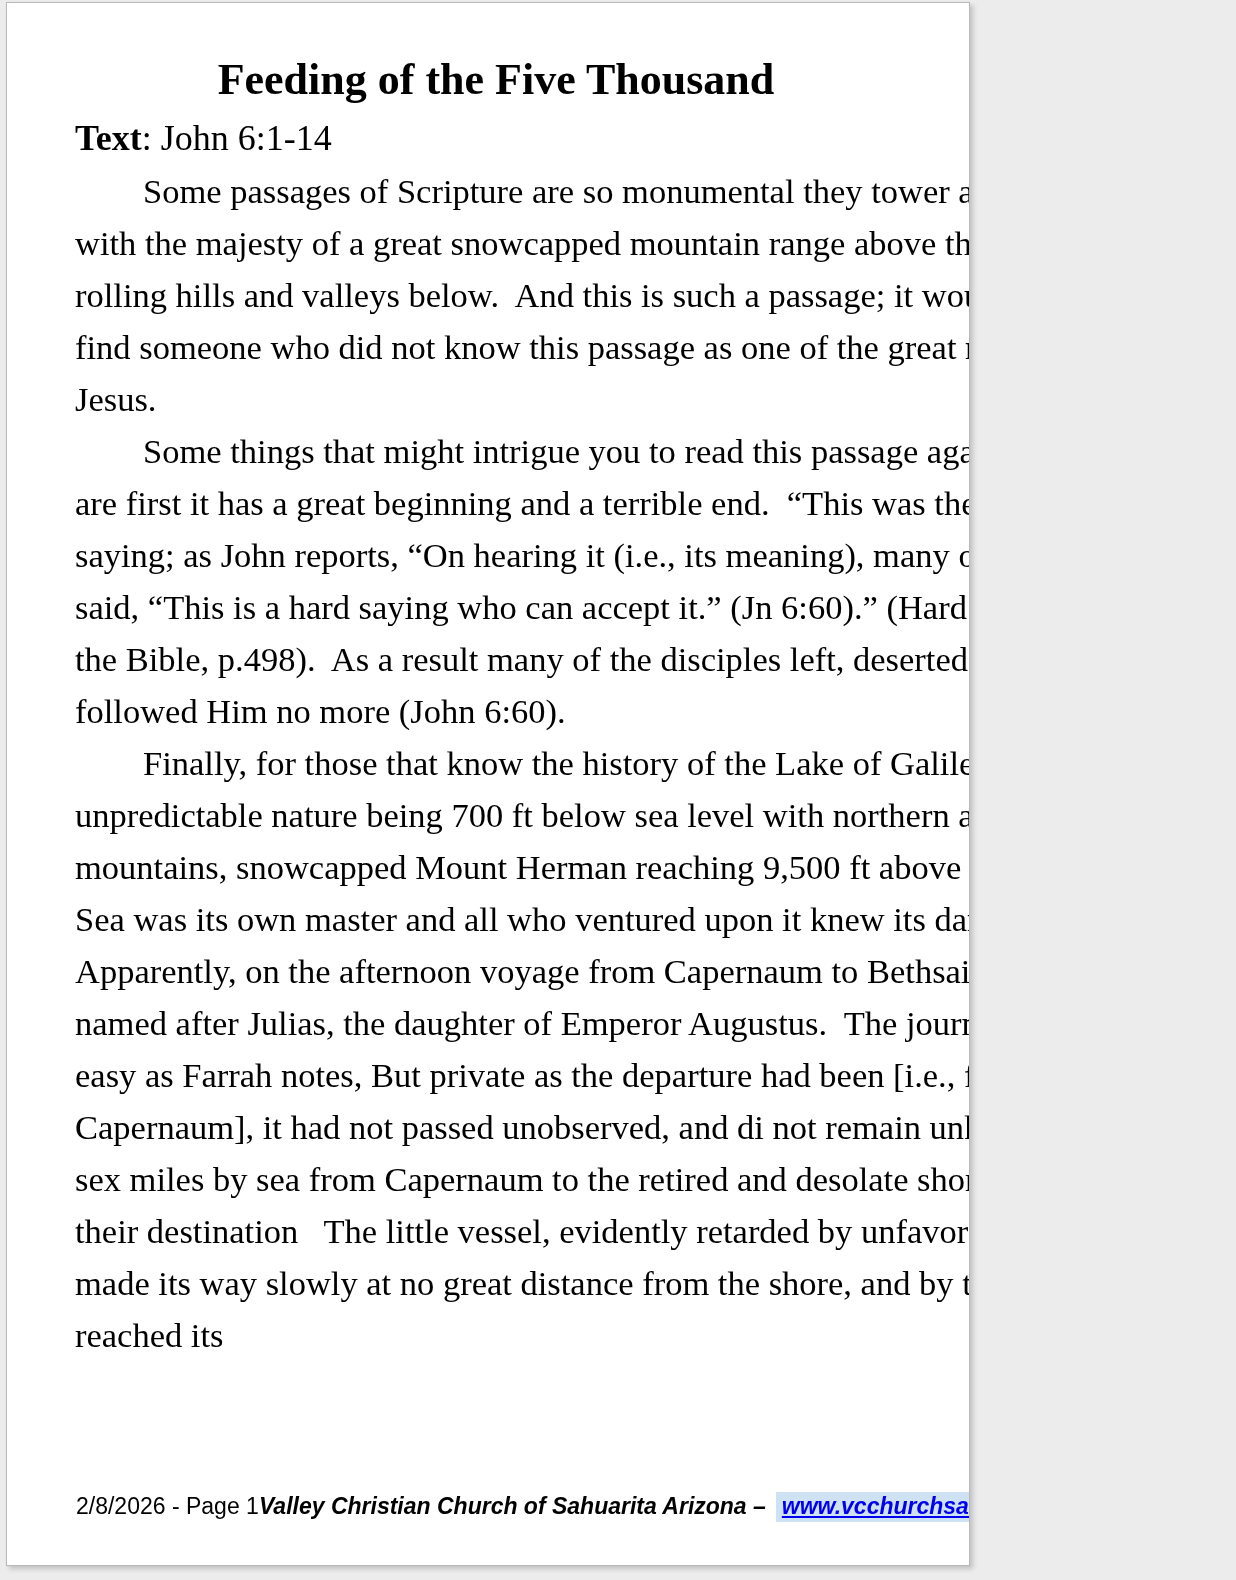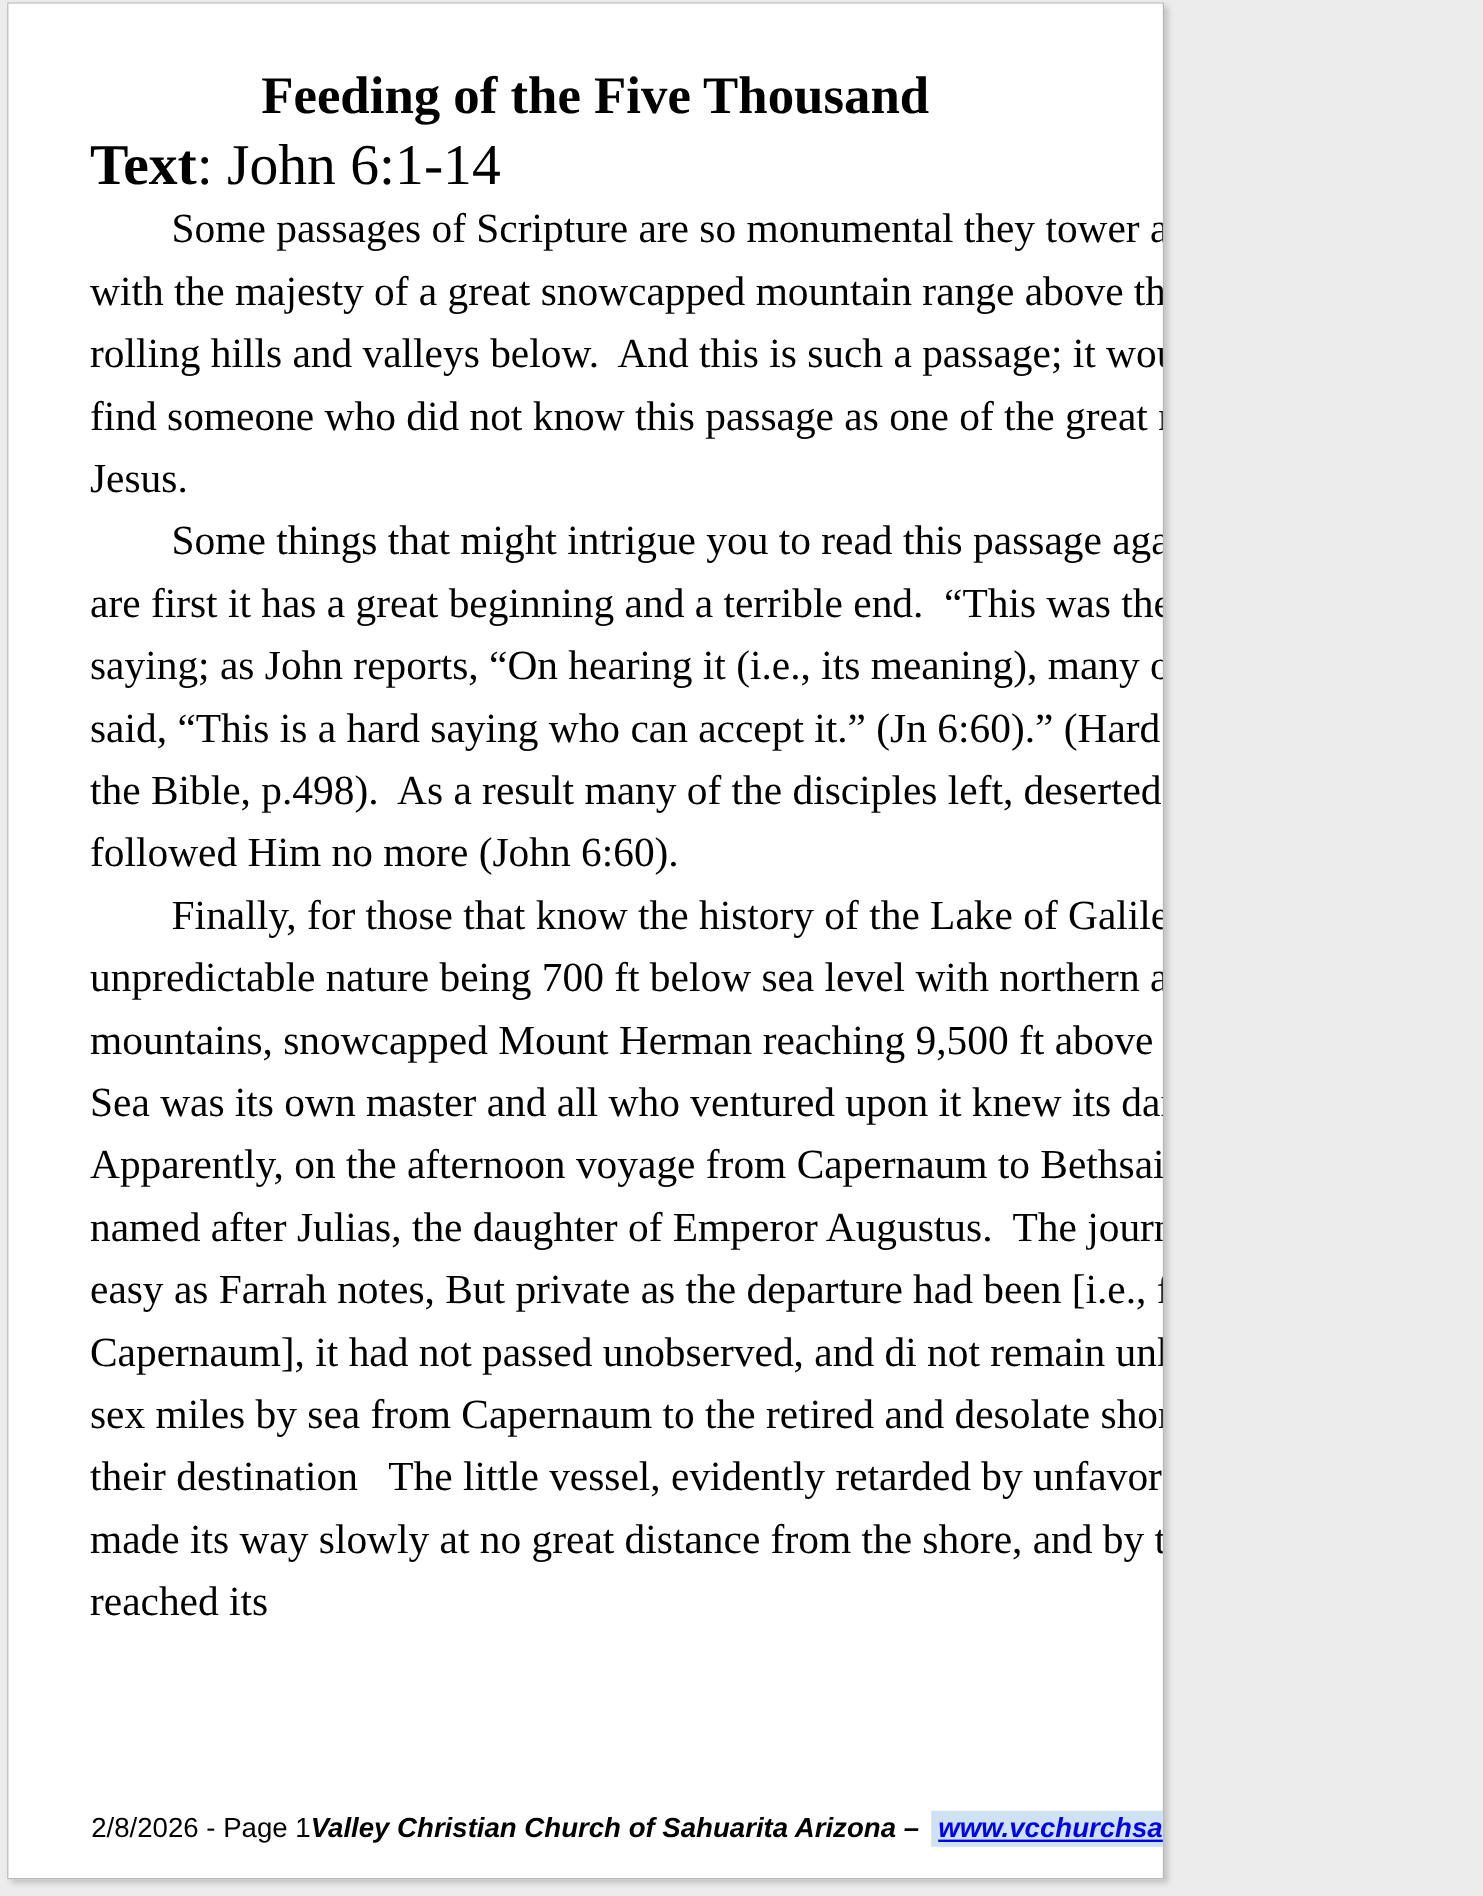--- a/index.html
+++ b/index.html
@@ -25,41 +25,41 @@
   h1.doc-title {
     font-family: "Liberation Serif", serif;
     font-size: 44px;
     font-weight: bold;
     line-height: 58px;
     text-align: center;
     color: #000;
     margin: 0 0 2px 0;
   }
   .text-line {
-    font-size: 48px;
+    font-size: 36px;
     line-height: 54px;
     color: #000;
   }
   .text-line .label { font-weight: bold; }
   .body-copy {
     width: 1094px;
   }
   .para {
     font-size: 34.5px;
     line-height: 52px;
     color: #000000;
     text-indent: 68px;
     text-align: left;
     white-space: pre-wrap;
   }
   .footer {
     position: absolute;
     left: 69px;
     right: 50px;
-    bottom: 26px;
+    bottom: 43px;
     display: flex;
     align-items: baseline;
     font-family: "Liberation Sans", sans-serif;
     font-size: 23px;
     color: #000;
     white-space: nowrap;
   }
   .footer .date-page { font-weight: normal; }
   .footer .church {
     font-weight: bold;

